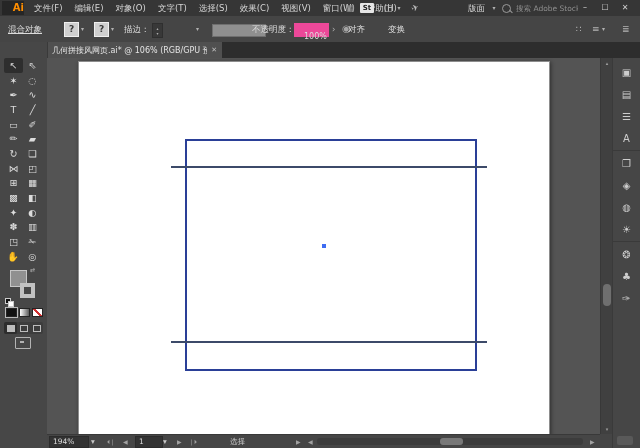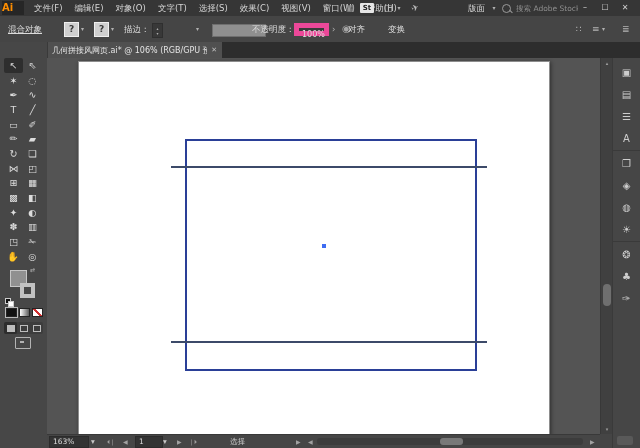--- a/index.html
+++ b/index.html
@@ -4,21 +4,21 @@
 <style>
   html,body{margin:0;padding:0;background:#222;}
   .app{position:relative;width:640px;height:448px;background:#474747;overflow:hidden;
        font-family:"DejaVu Sans","Liberation Sans",sans-serif;color:#d8d8d8;
        -webkit-font-smoothing:antialiased;user-select:none;}
   .abs{position:absolute;}
 
   
   .menubar{left:0;top:0;width:640px;height:16px;background:#363636;border-bottom:1px solid #2a2a2a;}
   .logo{left:2px;top:1px;width:22px;height:14px;background:#262626;color:#ff8e00;
-        font-weight:bold;font-size:10px;text-align:left;line-height:14px;}
+        font-weight:bold;font-size:10px;text-align:right;line-height:14px;}
   .menu-items{left:28px;top:0;height:16px;display:flex;}
   .menu-item{font-size:8.5px;line-height:16px;padding:0 6px;color:#d6d6d6;white-space:nowrap;}
   .mb-ic{top:0;height:16px;line-height:16px;font-size:9px;color:#b9b9b9;text-align:center;}
   .stock-badge{left:360px;top:3px;width:14px;height:10px;background:#e6e6e6;color:#222;
         font-size:7px;font-weight:bold;line-height:10px;text-align:center;border-radius:1px;}
   .share-icon{transform:rotate(-20deg);}
   .workspace-dd{left:468px;top:0;font-size:8.5px;line-height:16px;color:#d6d6d6;}
   .search-wrap{left:502px;top:0;height:16px;display:flex;align-items:center;}
   .search-glass{width:7px;height:7px;border:1px solid #9a9a9a;border-radius:50%;position:relative;margin-right:3px;}
   .search-glass::after{content:"";position:absolute;left:6px;top:6px;width:4px;height:1px;background:#9a9a9a;transform:rotate(45deg);}
@@ -30,21 +30,21 @@
   
   .controlbar{left:0;top:16px;width:640px;height:26px;background:#454545;border-bottom:1px solid #303030;}
   .cb-label{font-size:8.5px;line-height:26px;color:#dcdcdc;white-space:nowrap;}
   .swatch{top:6px;width:13px;height:13px;background:#cfcfcf;border:1px solid #efefef;
           color:#3a3a3a;font-size:9px;font-weight:bold;text-align:center;line-height:13px;}
   .caret{font-size:6px;color:#b0b0b0;line-height:26px;}
   .stepper{top:7px;width:9px;height:13px;background:#383838;border:1px solid #2f2f2f;
            display:flex;flex-direction:column;align-items:center;justify-content:center;}
   .stepper span{font-size:4px;line-height:5px;color:#aaa;}
   .wprofile{top:8px;width:52px;height:11px;background:#8f8f8f;border:1px solid #6f6f6f;}
-  .opacity-field{top:7px;width:35px;height:13px;background:#3a3a3a;border:5px solid #ec4899;
+  .opacity-field{top:7px;width:35px;height:13px;background:#3a3a3a;border:7px solid #ec4899;
            font-size:8px;line-height:13px;color:#ddd;padding-left:3px;box-sizing:border-box;}
   .style-circle{font-size:10px;color:#a5a5a5;line-height:26px;}
   .cbr-ic{font-size:9px;color:#b5b5b5;line-height:26px;}
 
   
   .tabbar{left:0;top:42px;width:640px;height:16px;background:#2d2d2d;}
   .tab{left:47px;top:0;width:175px;height:16px;background:#505050;display:flex;align-items:center;
        padding:0 5px;box-sizing:border-box;}
   .tab-title{font-size:8px;color:#e4e4e4;white-space:nowrap;overflow:hidden;flex:1;}
   .tab-close{font-size:7px;color:#bdbdbd;margin-left:4px;}
@@ -257,21 +257,21 @@
         <div class="dock-btn">☀</div>
         <div class="dock-sep"></div>
         <div class="dock-btn">❂</div>
         <div class="dock-btn">♣</div>
         <div class="dock-btn">✑</div>
       </div>
   </div>
   <div class="abs dock-resize"></div>
 
   <div class="abs statusbar">
-    <div class="sb sb-field" style="left:2px;width:32px;">163%</div>
+    <div class="sb sb-field" style="left:2px;width:32px;">194%</div>
     <div class="sb caret" style="left:44px;top:0;line-height:13px;">▾</div>
     <div class="sb sb-nav" style="left:60px;">⏴❘</div>
     <div class="sb sb-nav" style="left:76px;">◀</div>
     <div class="sb sb-field" style="left:88px;width:20px;">1</div>
     <div class="sb caret" style="left:116px;top:0;line-height:13px;">▾</div>
     <div class="sb sb-nav" style="left:130px;">▶</div>
     <div class="sb sb-nav" style="left:142px;">❘⏵</div>
     <div class="sb" style="left:183px;">选择</div>
     <div class="sb sb-nav" style="left:249px;">▶</div>
     <div class="sb sb-nav" style="left:261px;">◀</div>

